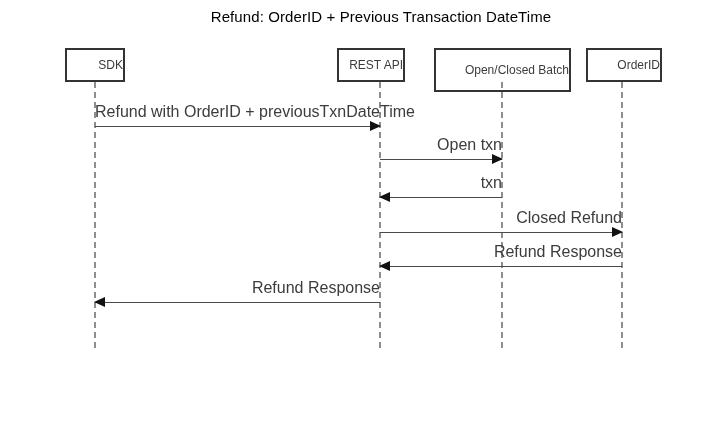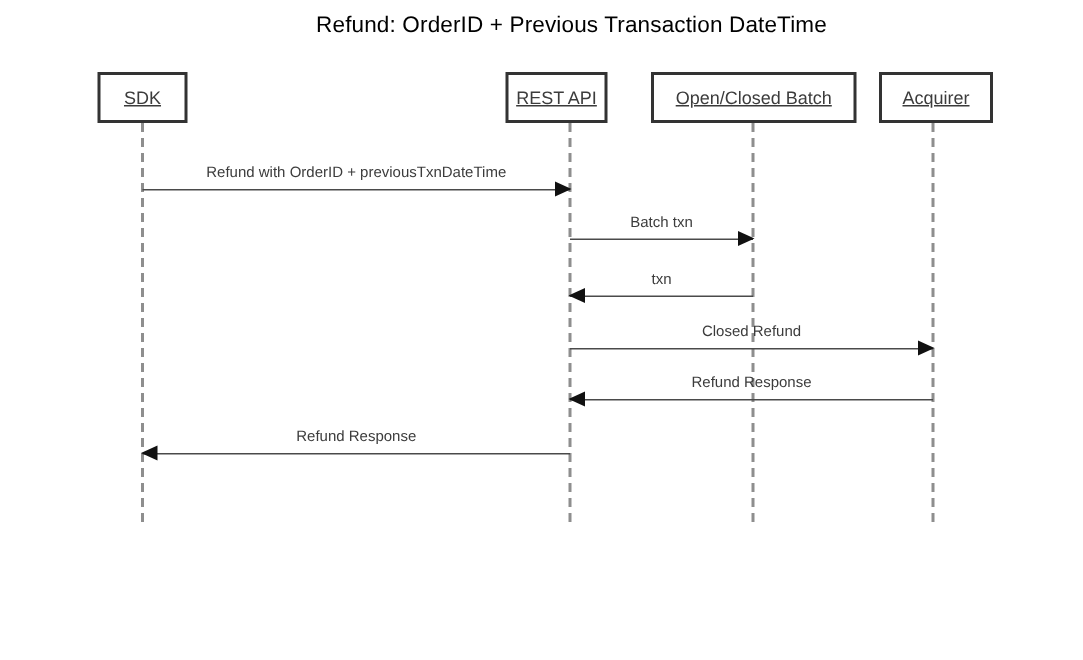--- a/index.html
+++ b/index.html
@@ -34,22 +34,21 @@
     white-space: nowrap;
     margin-left: 20px;
   }
   .participant-box {
     position: absolute;
     box-sizing: border-box;
     background: #ffffff;
     border: 2px solid #333333;
     display: flex;
     align-items: center;
-    justify-content: center;
-    text-decoration: underline;
+    justify-content: flex-end;
   }
   .participant-label {
     font-size: 12px;
     color: #3c3c3c;
     white-space: nowrap;
     line-height: 1;
   }
   .lifeline {
     position: absolute;
     width: 0;
@@ -82,64 +81,64 @@
   .arrowhead.left {
     left: -1px;
     border-top: 5px solid transparent;
     border-bottom: 5px solid transparent;
     border-right: 11px solid #111111;
   }
   .message-label {
     position: absolute;
     bottom: 5px;
     width: 100%;
-    text-align: center;
-    font-size: 10px;
+    text-align: right;
+    font-size: 16px;
     color: #3c3c3c;
     white-space: nowrap;
     line-height: 1.1;
   }
 </style>
 </head>
 <body>
 
 <div id="diagram-root">
 
   <div id="diagram-title">Refund: OrderID + Previous Transaction DateTime</div>
 
   <div id="participants-layer">
       <div class="participant-box" style="left: 65px; top: 48px; width: 60px; height: 34px;">
         <span class="participant-label">SDK</span>
       </div>
       <div class="participant-box" style="left: 337px; top: 48px; width: 68px; height: 34px;">
         <span class="participant-label">REST API</span>
       </div>
-      <div class="participant-box" style="left: 434px; top: 48px; width: 137px; height: 34px;">
+      <div class="participant-box" style="left: 434px; top: 48px; width: 137px; height: 44px;">
         <span class="participant-label">Open/Closed Batch</span>
       </div>
       <div class="participant-box" style="left: 586px; top: 48px; width: 76px; height: 34px;">
-        <span class="participant-label">Acquirer</span>
+        <span class="participant-label">OrderID</span>
       </div>
     </div>
   <div id="lifelines-layer">
       <div class="lifeline" style="left: 94px; top: 82px; height: 266px;"></div>
       <div class="lifeline" style="left: 379px; top: 82px; height: 266px;"></div>
       <div class="lifeline" style="left: 501px; top: 82px; height: 266px;"></div>
       <div class="lifeline" style="left: 621px; top: 82px; height: 266px;"></div>
     </div>
   <div id="messages-layer">
       <div class="message" style="left: 95px; top: 126px; width: 285px;">
         <div class="message-line"></div>
         <div class="arrowhead right"></div>
         <div class="message-label">Refund with OrderID + previousTxnDateTime</div>
       </div>
       <div class="message" style="left: 380px; top: 159px; width: 122px;">
         <div class="message-line"></div>
         <div class="arrowhead right"></div>
-        <div class="message-label">Batch txn</div>
+        <div class="message-label">Open txn</div>
       </div>
       <div class="message" style="left: 380px; top: 197px; width: 122px;">
         <div class="message-line"></div>
         <div class="arrowhead left"></div>
         <div class="message-label">txn</div>
       </div>
       <div class="message" style="left: 380px; top: 232px; width: 242px;">
         <div class="message-line"></div>
         <div class="arrowhead right"></div>
         <div class="message-label">Closed Refund</div>

